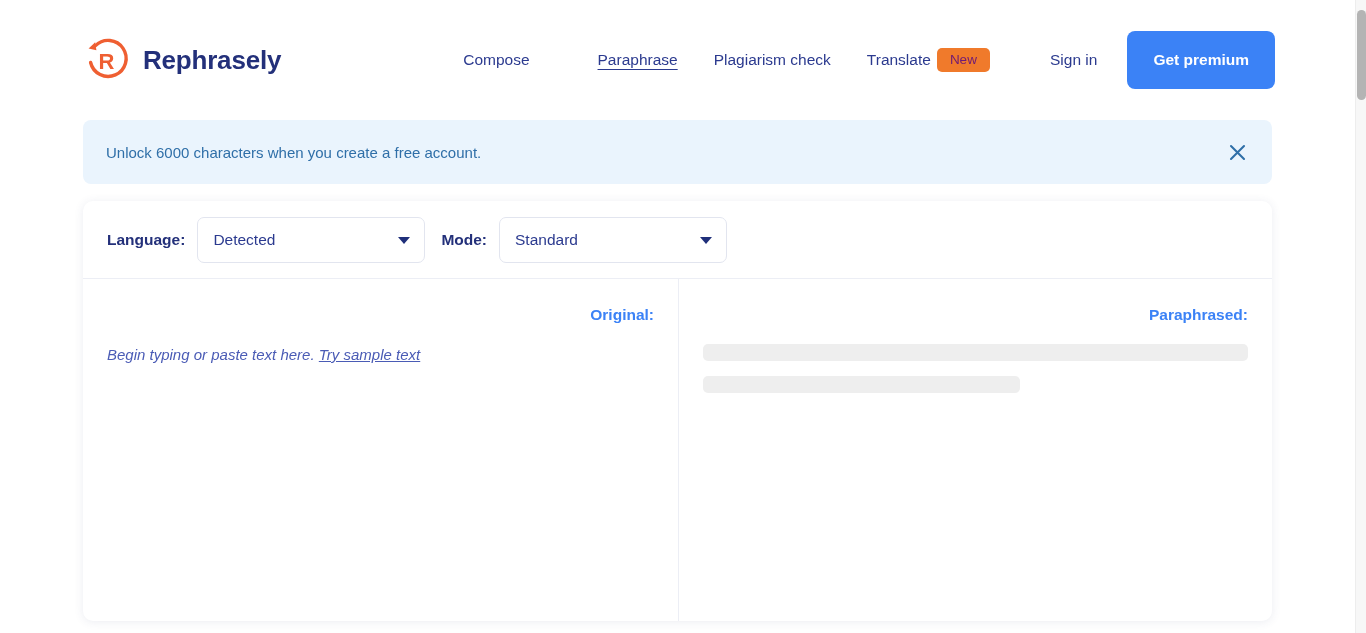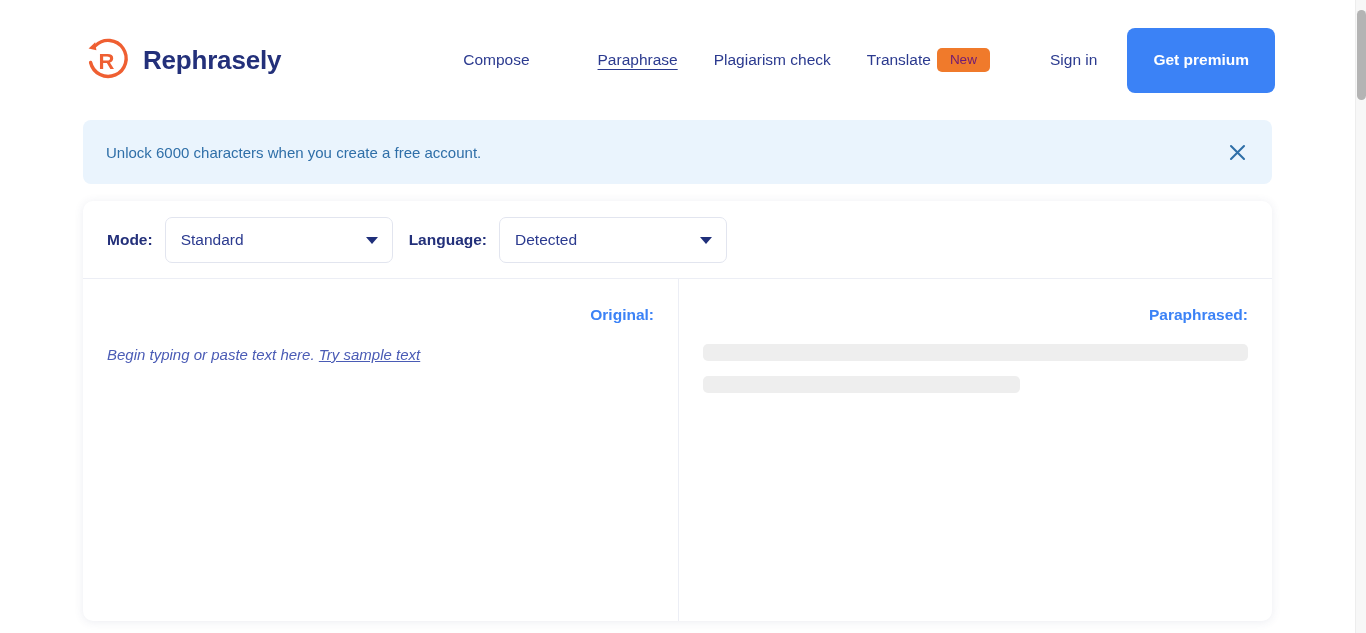--- a/index.html
+++ b/index.html
@@ -114,21 +114,21 @@
 
   .btn-premium {
     background: #3b82f6;
     color: #ffffff;
     border: none;
     border-radius: 8px;
     font-family: inherit;
     font-size: 15.5px;
     font-weight: bold;
     padding: 0 26px;
-    height: 65px;
+    height: 58px;
     cursor: pointer;
     white-space: nowrap;
   }
 
   
   .notice-wrap {
     padding: 0 83px;
   }
 
   .notice {
@@ -346,31 +346,31 @@
         </svg>
       </button>
     </div>
   </div>
 
   <div class="card-wrap">
     <div class="card">
 
       <div class="toolbar">
         <div class="control-group">
+          <span class="control-label">Language:</span>
+          <div class="select-box select-language">
+            <span class="select-value">Detected</span>
+            <span class="select-caret"></span>
+          </div>
+        </div>
+
+        <div class="control-group">
           <span class="control-label">Mode:</span>
           <div class="select-box select-mode">
             <span class="select-value">Standard</span>
-            <span class="select-caret"></span>
-          </div>
-        </div>
-
-        <div class="control-group">
-          <span class="control-label">Language:</span>
-          <div class="select-box select-language">
-            <span class="select-value">Detected</span>
             <span class="select-caret"></span>
           </div>
         </div>
       </div>
 
       <div class="panes">
 
         <section class="pane pane-original">
           <div class="pane-title">Original:</div>
           <div class="placeholder-line">

